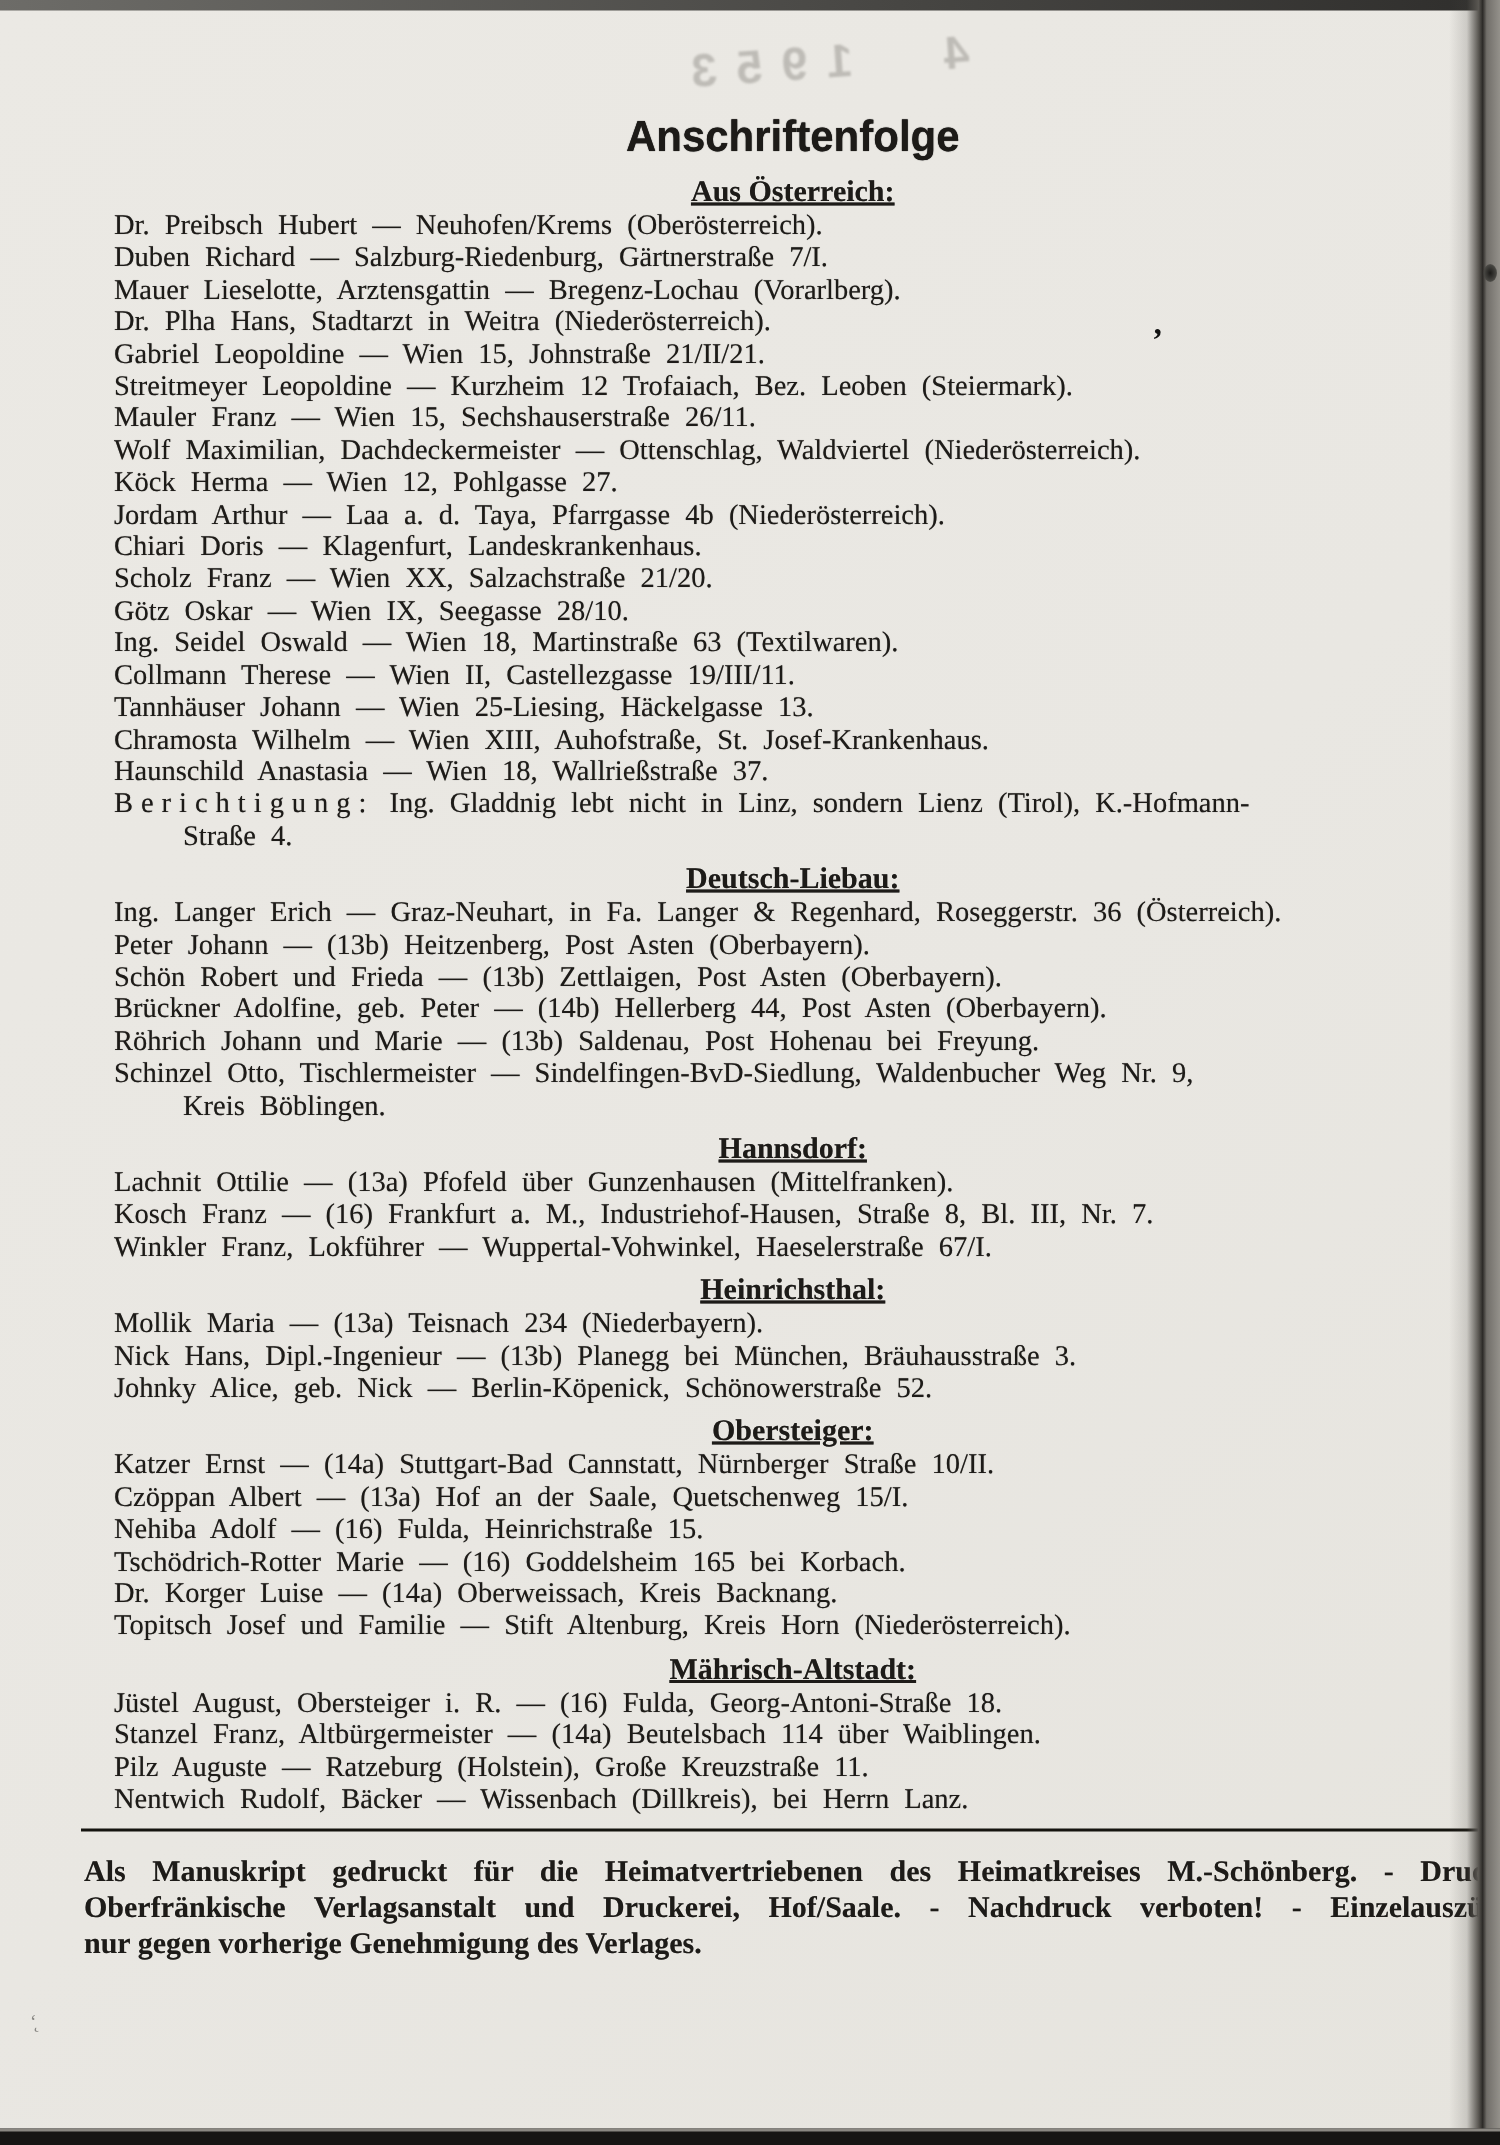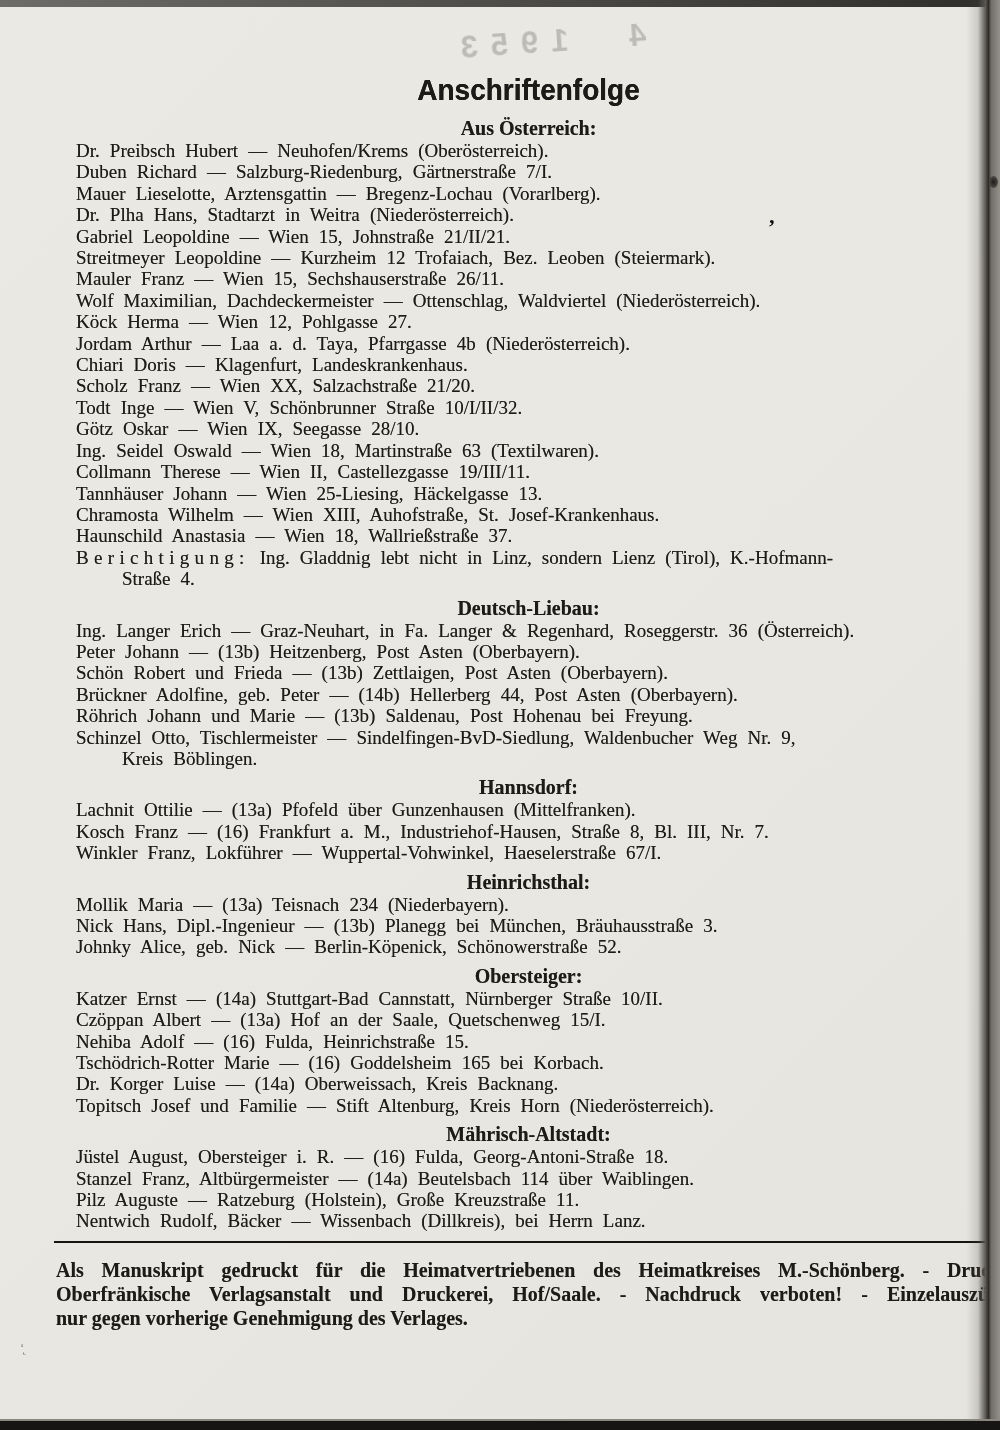--- a/index.html
+++ b/index.html
@@ -38,21 +38,21 @@
   .content{position:relative;padding:76px 37px 0 58px;width:905px;box-sizing:content-box;margin-left:18px;}
   .doc-title{
     font-family:"Liberation Sans", sans-serif;
     font-weight:700;font-size:28px;line-height:30px;
     text-align:center;margin:0 0 10px 0;letter-spacing:0px;
     transform:scaleY(1.04);
     text-shadow:0 0 .6px #000;
   }
   .section-heading{
     font-weight:700;font-size:20px;line-height:24px;text-align:center;
-    margin-top:6px;text-shadow:0 0 .4px rgba(0,0,0,.5);
+    margin-top:6px;text-shadow:0 0 .4px rgba(0,0,0,.5);text-decoration:underline;
   }
   .entry{
     font-size:19px;line-height:21.4px;
     word-spacing:.28em;
     padding-left:46px;text-indent:-46px;
     white-space:pre-wrap;
     text-shadow:0 0 .5px rgba(20,18,15,.55);
   }
   .spaced{letter-spacing:.28em;}
   .rule{height:2px;background:#15140f;margin:9px 0 0 -22px;width:949px;}
@@ -78,21 +78,20 @@
         <div class="entry">Mauer Lieselotte, Arztensgattin — Bregenz-Lochau (Vorarlberg).</div>
         <div class="entry">Dr. Plha Hans, Stadtarzt in Weitra (Niederösterreich).</div>
         <div class="entry">Gabriel Leopoldine — Wien 15, Johnstraße 21/II/21.</div>
         <div class="entry">Streitmeyer Leopoldine — Kurzheim 12 Trofaiach, Bez. Leoben (Steiermark).</div>
         <div class="entry">Mauler Franz — Wien 15, Sechshauserstraße 26/11.</div>
         <div class="entry">Wolf Maximilian, Dachdeckermeister — Ottenschlag, Waldviertel (Niederösterreich).</div>
         <div class="entry">Köck Herma — Wien 12, Pohlgasse 27.</div>
         <div class="entry">Jordam Arthur — Laa a. d. Taya, Pfarrgasse 4b (Niederösterreich).</div>
         <div class="entry">Chiari Doris — Klagenfurt, Landeskrankenhaus.</div>
         <div class="entry">Scholz Franz — Wien XX, Salzachstraße 21/20.</div>
-        <div class="entry">Todt Inge — Wien V, Schönbrunner Straße 10/I/II/32.</div>
         <div class="entry">Götz Oskar — Wien IX, Seegasse 28/10.</div>
         <div class="entry">Ing. Seidel Oswald — Wien 18, Martinstraße 63 (Textilwaren).</div>
         <div class="entry">Collmann Therese — Wien II, Castellezgasse 19/III/11.</div>
         <div class="entry">Tannhäuser Johann — Wien 25-Liesing, Häckelgasse 13.</div>
         <div class="entry">Chramosta Wilhelm — Wien XIII, Auhofstraße, St. Josef-Krankenhaus.</div>
         <div class="entry">Haunschild Anastasia — Wien 18, Wallrießstraße 37.</div>
         <div class="entry"><span class="spaced">Berichtigung:</span> Ing. Gladdnig lebt nicht in Linz, sondern Lienz (Tirol), K.-Hofmann-
 Straße 4.</div>
         <div class="section-heading">Deutsch-Liebau:</div>
         <div class="entry">Ing. Langer Erich — Graz-Neuhart, in Fa. Langer &amp; Regenhard, Roseggerstr. 36 (Österreich).</div>

